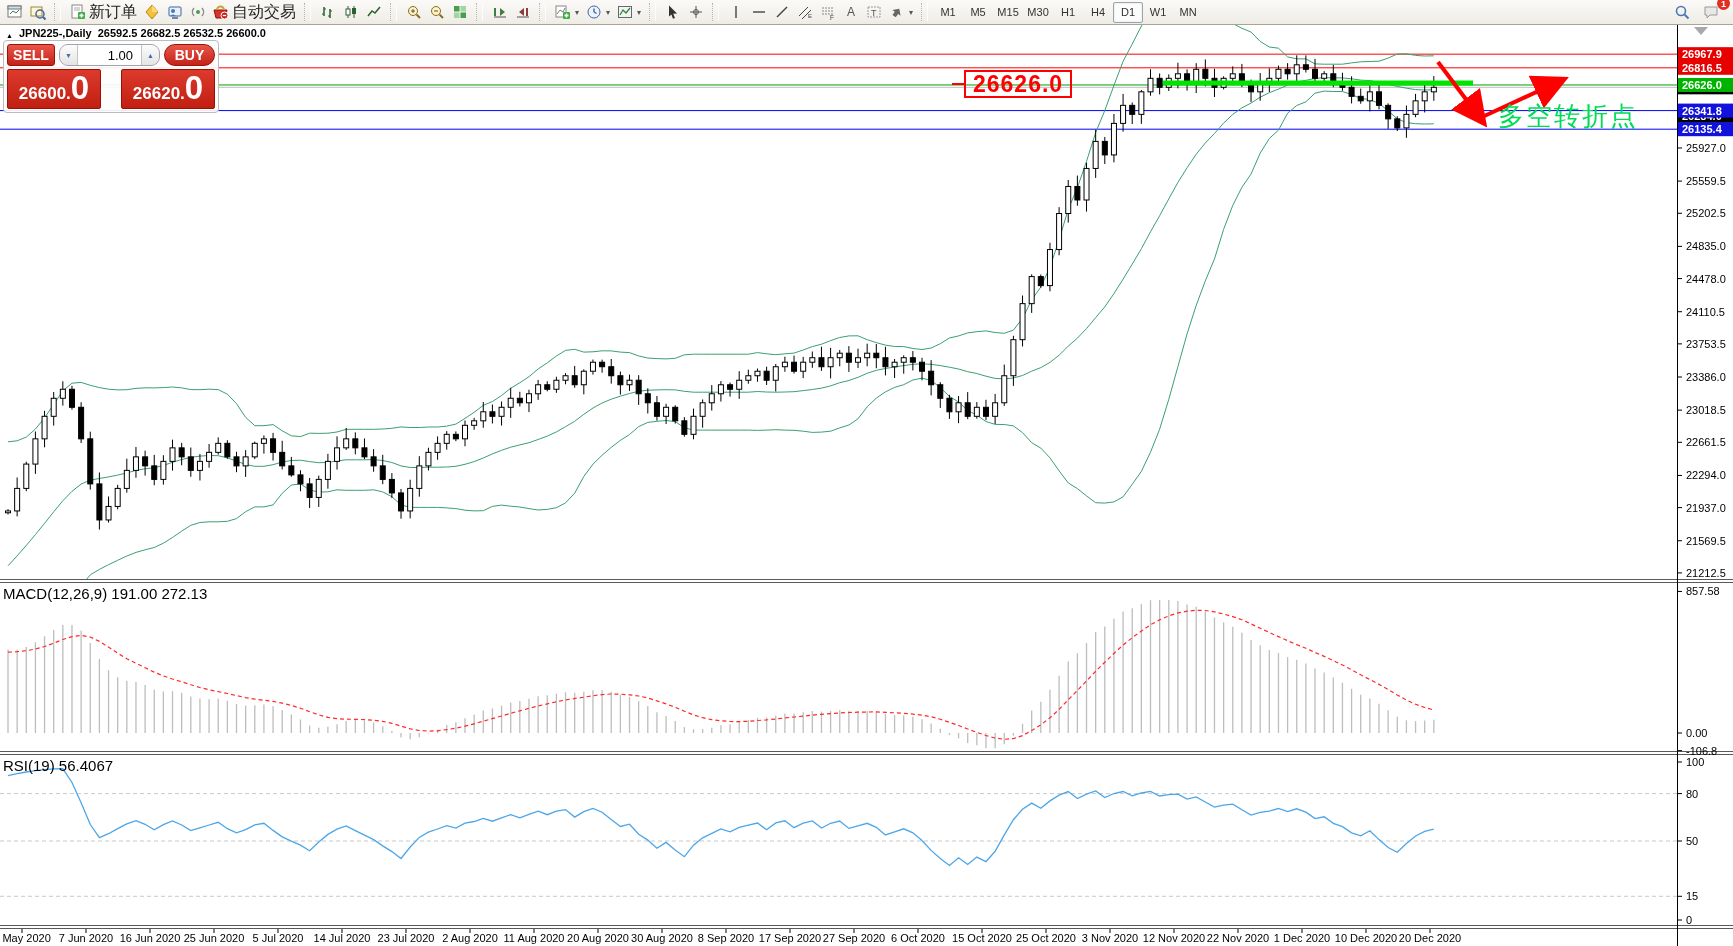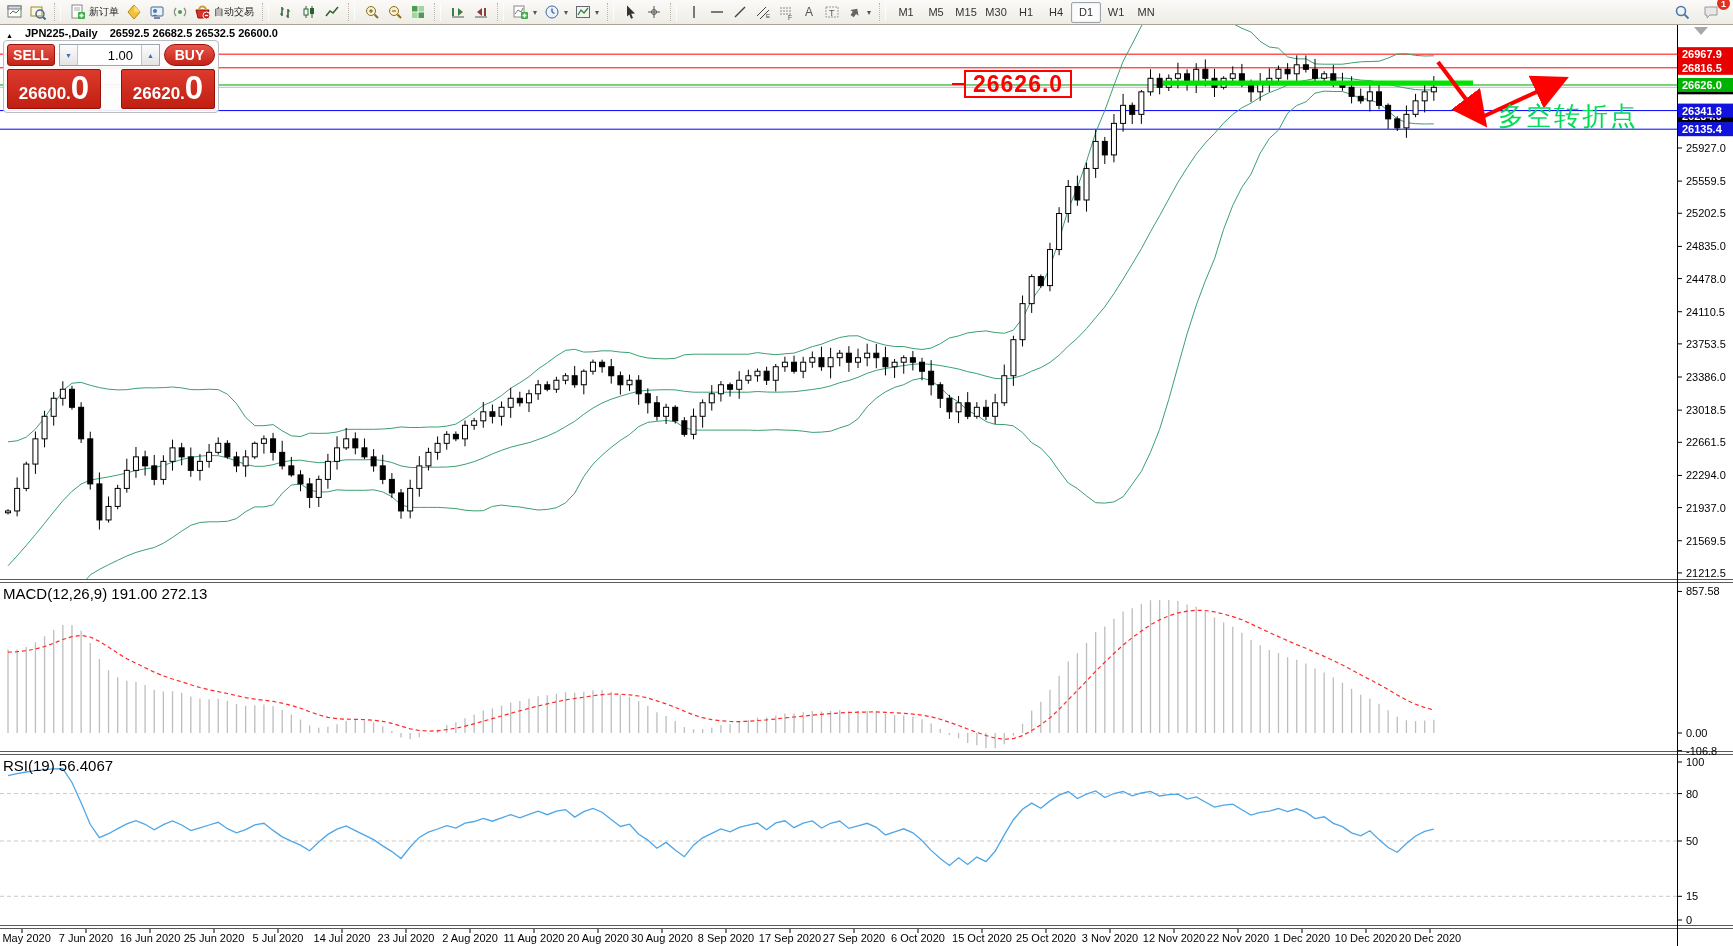--- a/index.html
+++ b/index.html
@@ -5,46 +5,46 @@
   html,body{margin:0;padding:0;}
   body{width:1733px;height:946px;position:relative;overflow:hidden;background:#fff;
        font-family:"Liberation Sans","DejaVu Sans",sans-serif;-webkit-font-smoothing:antialiased;}
   
   .toolbar{position:absolute;left:0;top:0;width:1733px;height:24px;z-index:30;
     background:linear-gradient(#fbfaf8,#efece5);border-bottom:1px solid #a9a49a;
     display:flex;align-items:center;font-size:12px;color:#222;}
   .tb-group{display:flex;align-items:center;height:100%;padding:0 3px;}
   .tb-sep{width:5px;height:18px;border-left:1px dotted #b9b5aa;border-right:1px solid #fdfdfd;margin:0 2px;}
   .tb-btn{display:flex;align-items:center;gap:3px;padding:1px 3px;border-radius:2px;height:20px;cursor:default;}
-  .tb-label{white-space:nowrap;font-size:10px;}
+  .tb-label{white-space:nowrap;font-size:16px;}
   .icon{display:inline-flex;width:17px;height:17px;align-items:center;justify-content:center;}
   .icon svg{display:block;}
   .tf-btn{min-width:24px;height:19px;display:flex;align-items:center;justify-content:center;
     font-size:11px;color:#333;border:1px solid transparent;border-radius:2px;padding:0 2px;}
   .tf-btn.active{background:#fcfcfc;border:1px solid #9aa5ad;box-shadow:inset 0 0 2px #cfd6da;}
   .tb-right{margin-left:auto;display:flex;align-items:center;gap:6px;padding-right:10px;}
   .notif{position:relative;}
   .badge{position:absolute;top:-4px;right:-7px;background:#e03022;color:#fff;border-radius:50%;
     width:13px;height:13px;font-size:9px;display:flex;align-items:center;justify-content:center;font-weight:bold;}
   .caret{font-size:8px;color:#555;margin-left:1px;}
   
   #chart-svg{position:absolute;left:0;top:0;z-index:1;}
   .sym-line{position:absolute;left:6px;top:27px;z-index:5;font-size:11px;font-weight:700;color:#000;
-    display:flex;gap:12px;align-items:flex-end;}
+    display:flex;gap:6px;align-items:flex-end;}
   .sym-line .tri{font-size:7px;font-weight:400;}
   .ind-label{position:absolute;z-index:5;font-size:15px;color:#000;}
   
   .ocp{position:absolute;left:3px;top:40px;width:216px;z-index:10;background:rgba(253,253,253,.92);
     border:1px solid #bcbcbc;border-radius:4px;padding:3px;box-sizing:border-box;}
   .ocp-row1{display:flex;height:22px;margin-bottom:3px;}
   .ocp-btn{background:linear-gradient(#e8564a,#c42217);border:1px solid #9c1208;color:#fff;
     font-size:14px;font-weight:700;border-radius:3px;display:flex;align-items:center;justify-content:center;}
   .sell-btn{width:46px;}
   .buy-btn{width:49px;margin-left:4px;border-radius:11px;}
-  .vol{flex:1;display:flex;margin-left:4px;border:1px solid #9aa5ad;border-radius:0;overflow:hidden;background:#f9a8d4;}
+  .vol{flex:1;display:flex;margin-left:4px;border:1px solid #9aa5ad;border-radius:9px;overflow:hidden;background:#f9a8d4;}
   .vol-btn{width:17px;background:linear-gradient(#fcfcfc,#e4e4e4);border-right:1px solid #c2c2c2;
     color:#3f6fae;font-size:7px;display:flex;align-items:center;justify-content:center;}
   .vol-btn.up{border-right:none;border-left:1px solid #c2c2c2;}
   .vol-input{flex:1;border:none;outline:none;text-align:right;font-size:13px;padding-right:8px;
     font-family:"Liberation Sans",sans-serif;color:#000;background:#fff;min-width:0;}
   .ocp-row2{display:flex;gap:20px;}
   .price-box{flex:1;height:38px;background:linear-gradient(#db3a2c,#c01f12);border:1px solid #981107;
     border-radius:2px;color:#fff;display:flex;align-items:baseline;justify-content:center;overflow:hidden;}
   .p-small{font-size:17px;font-weight:700;line-height:36px;}
   .p-dot{font-size:17px;font-weight:700;}

